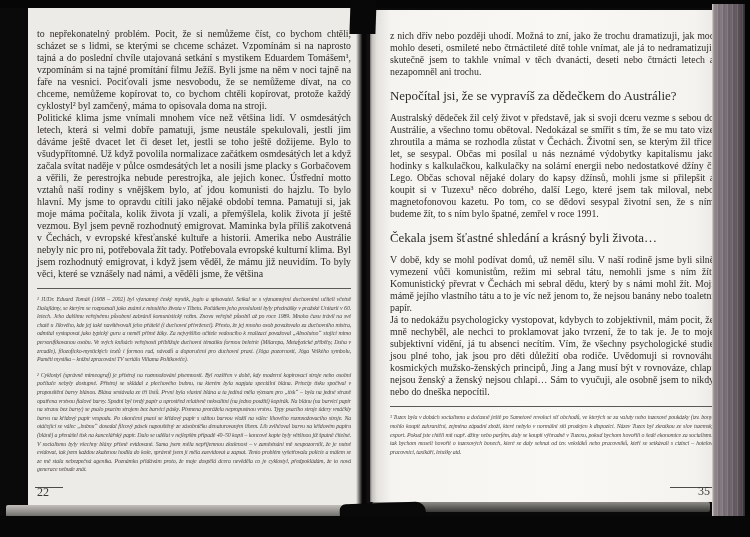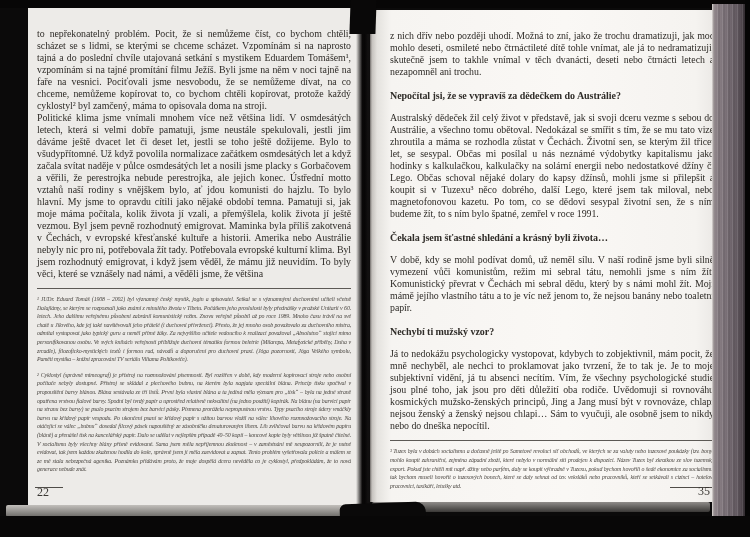--- a/index.html
+++ b/index.html
@@ -10,21 +10,21 @@
   #left-page{left:28px;top:8px;width:334px;height:497px;
     background:linear-gradient(to right,#e7e5e2 0%,#edebe8 12%,#efede a 60%,#eceae7 86%,#d7d4d0 95%,#aaa7a2 99%,#7a7672 100%);
     background-color:#edebe8;
     padding:20px 11px 0 9px;}
   #right-page{left:370px;top:10px;width:354px;height:492px;
     background:linear-gradient(to right,#b9b5b1 0%,#e4e2de 2%,#f6f4f1 6%,#faf8f5 55%,#f5f3f0 92%,#e6e3e0 100%);
     padding:20px 10px 0 20px;}
   
   .body-text{font-size:9.9px;line-height:12px;text-align:justify;letter-spacing:-0.05px;}
   .body-text p{margin:0;}
-  .heading{font-size:10px;font-weight:bold;margin:12px 0 10px 0;letter-spacing:-0.05px;}
+  .heading{font-size:13px;font-weight:normal;margin:12px 0 10px 0;letter-spacing:-0.05px;}
   .fn-sep{border:0;border-top:1px solid #5c5955;height:0;margin:8px 0 6px 0;}
   .footnote{font-size:5.9px;line-height:8.6px;font-style:italic;text-align:justify;
             letter-spacing:-0.15px;color:#4a4641;margin:0 0 7px 0;}
   #right-page .footnote{line-height:8.8px;}
   .pagenum{position:absolute;font-size:12px;color:#3a3733;font-style:normal;}
   .pagenum-rule{position:absolute;height:1px;background:#4f4c48;}
   #left-num{left:9px;bottom:5px;}
   #left-num-rule{left:7px;bottom:17px;width:28px;}
   #right-num{right:14px;bottom:3px;}
   #right-num-rule{right:12px;bottom:14px;width:42px;}
@@ -64,21 +64,20 @@
     <div class="pagenum" id="left-num">22</div>
   </div>
 
   <div class="page" id="right-page">
     <div class="body-text">
       <p>z nich dřív nebo později uhodí. Možná to zní, jako že trochu dramatizuji, jak moc mohlo deseti, osmileté nebo čtrnáctileté dítě tohle vnímat, ale já to nedramatizuji, skutečně jsem to takhle vnímal v těch dvanácti, deseti nebo čtrnácti letech a nezapomněl ani trochu.</p>
       <div class="heading">Nepočítal jsi, že se vypravíš za dědečkem do Austrálie?</div>
       <p>Australský dědeček žil celý život v představě, jak si svoji dceru vezme s sebou do Austrálie, a všechno tomu obětoval. Nedokázal se smířit s tím, že se mu tato vize zhroutila a máma se rozhodla zůstat v Čechách. Životní sen, se kterým žil třicet let, se sesypal. Občas mi posílal u nás neznámé výdobytky kapitalismu jako hodinky s kalkulačkou, kalkulačky na solární energii nebo nedostatkové džíny či Lego. Občas schoval nějaké dolary do kapsy džínsů, mohli jsme si přilepšit a koupit si v Tuzexu³ něco dobrého, další Lego, které jsem tak miloval, nebo magnetofonovou kazetu. Po tom, co se dědovi sesypal životní sen, že s ním budeme žít, to s ním bylo špatné, zemřel v roce 1991.</p>
       <div class="heading">Čekala jsem šťastné shledání a krásný byli života…</div>
       <p>V době, kdy se mohl podívat domů, už neměl sílu. V naší rodině jsme byli silně vymezení vůči komunistům, režim mi sebral tátu, nemohli jsme s ním žít. Komunistický převrat v Čechách mi sebral dědu, který by s námi mohl žít. Mojí mámě jejího vlastního tátu a to je víc než jenom to, že nejsou banány nebo toaletní papír.</p>
-      <div class="heading">Nechybí ti mužský vzor?</div>
       <p>Já to nedokážu psychologicky vystopovat, kdybych to zobjektivnil, mám pocit, že mně nechyběl, ale nechci to proklamovat jako tvrzení, že to tak je. Je to moje subjektivní vidění, já tu absenci necítím. Vím, že všechny psychologické studie jsou plné toho, jak jsou pro děti důležití oba rodiče. Uvědomuji si rovnováhu kosmických mužsko-ženských principů, Jing a Jang musí být v rovnováze, chlapi nejsou ženský a ženský nejsou chlapi… Sám to vyučuji, ale osobně jsem to nikdy nebo do dneška nepocítil.</p>
     </div>
     <hr class="fn-sep">
     <p class="footnote">³ Tuzex byla v dobách socialismu a dočasně ještě po Sametové revoluci síť obchodů, ve kterých se za valuty nebo tuzexové poukázky (tzv. bony) mohlo koupit zahraniční, zejména západní zboží, které nebylo v normální síti prodejen k dispozici. Název Tuzex byl zkratkou ze slov tuzemský export. Pokud jste chtěli mít např. džíny nebo parfém, daly se koupit výhradně v Tuzexu, pokud bychom hovořili o šedé ekonomice za socialismu, tak bychom museli hovořit o tuzexových bonech, které se daly sehnat od tzv. veksláků nebo pracovníků, kteří se setkávali s cizinci – hoteloví pracovníci, taxikáři, letušky atd.</p>
     <div class="pagenum-rule" id="right-num-rule"></div>
     <div class="pagenum" id="right-num">35</div>
   </div>
 
   <div id="top-bar"></div>
   <div id="gutter-shadow"></div>

